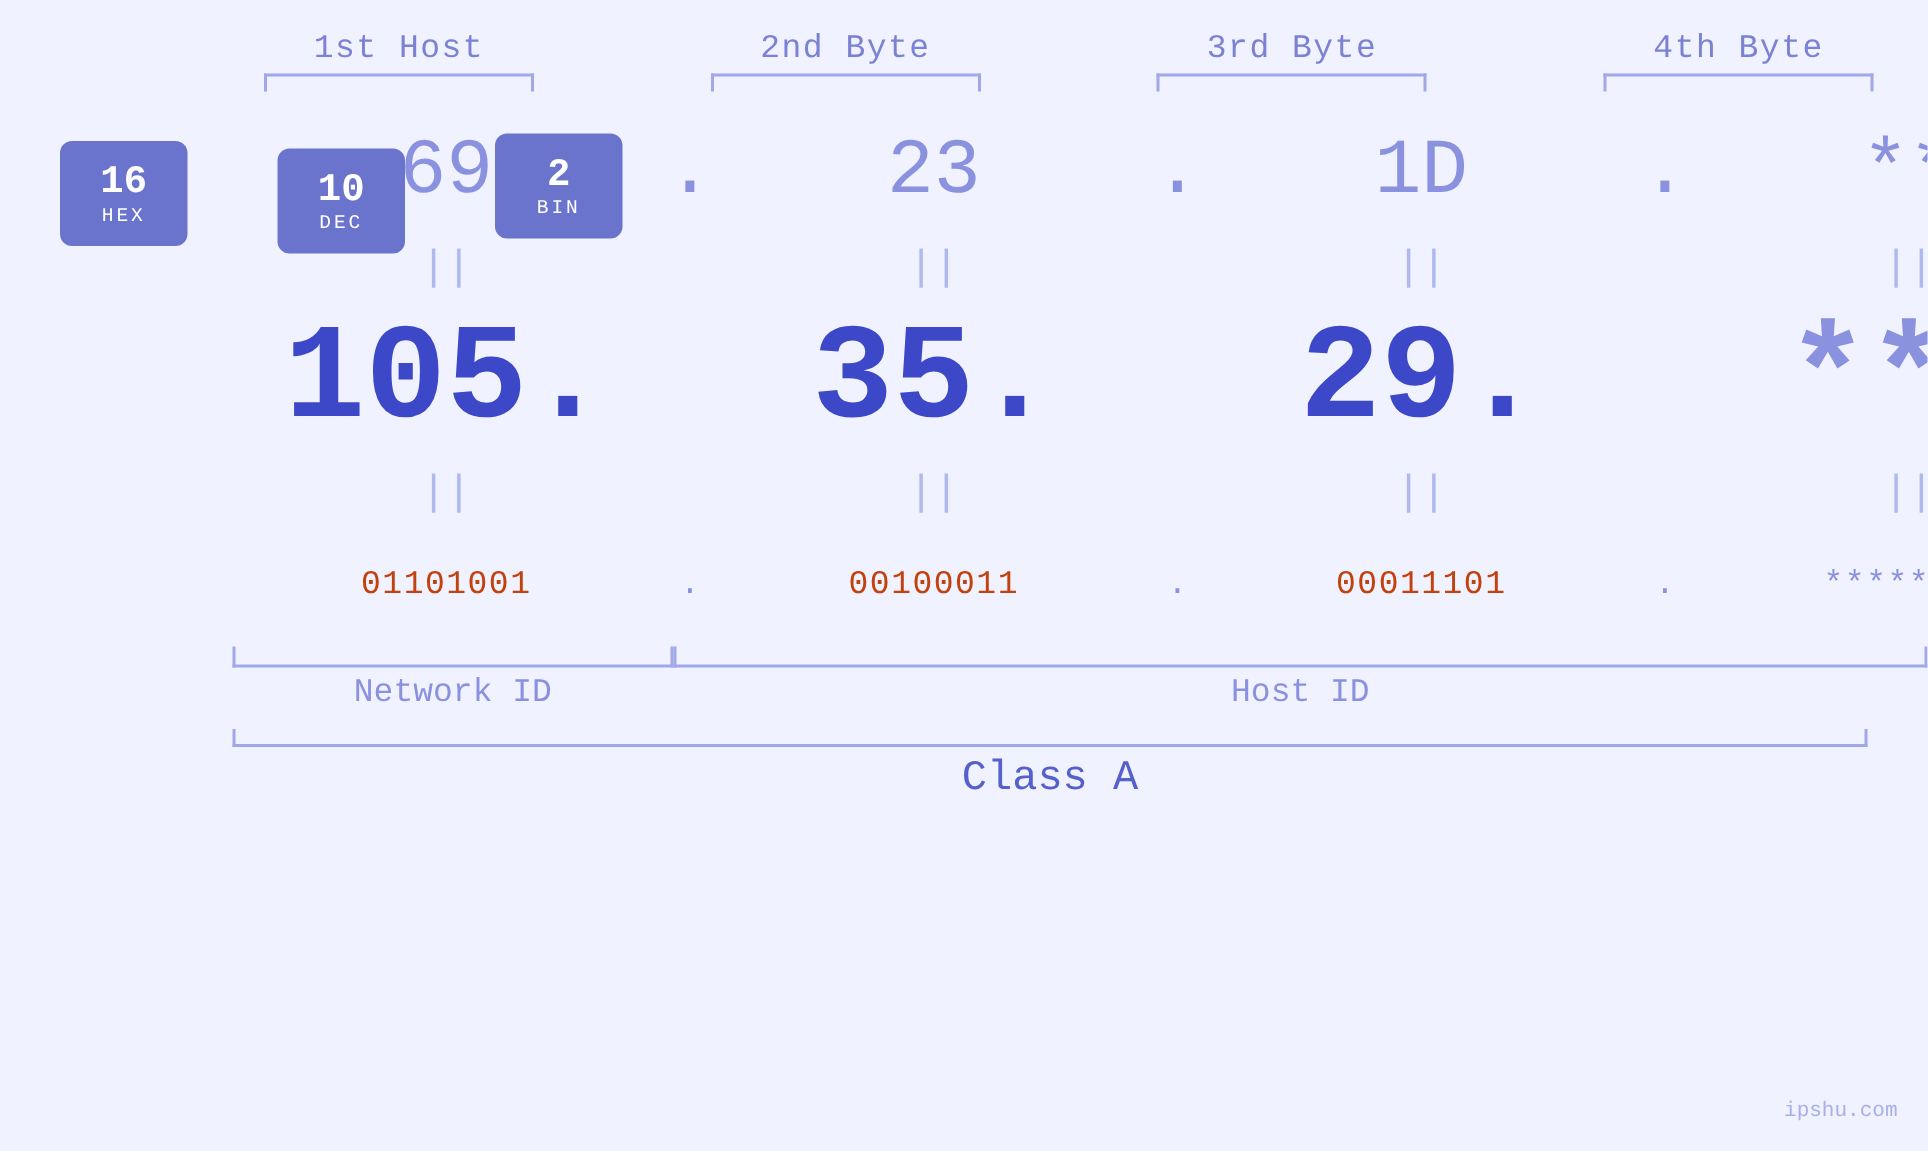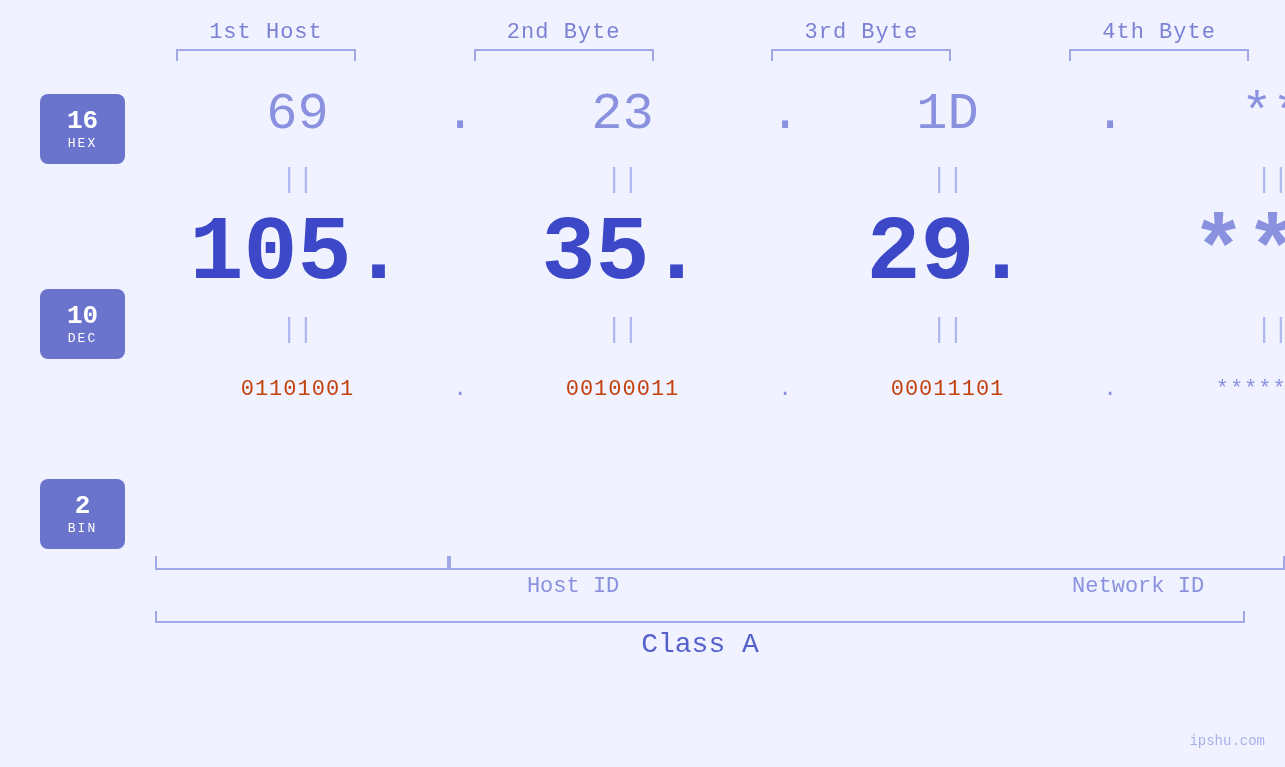--- a/index.html
+++ b/index.html
@@ -60,21 +60,21 @@
       width: 180px;
       height: 12px;
       border-top: 2px solid #a0a8e8;
       border-left: 2px solid #a0a8e8;
       border-right: 2px solid #a0a8e8;
     }
 
     
     .base-labels {
       display: flex;
-      flex-direction: column;
+      flex-direction: row;
       gap: 30px;
       padding-top: 15px;
       width: 120px;
       flex-shrink: 0;
     }
 
     .base-badge {
       width: 85px;
       height: 70px;
       background-color: #6b74cc;
@@ -345,22 +345,22 @@
   </div>
 
   <div style="display:flex; width:100%; padding-left:155px; margin-top:2px;">
 
     <div style="width:325px; height:14px; border-bottom:2px solid #a0a8e8; border-left:2px solid #a0a8e8; border-right:2px solid #a0a8e8;"></div>
 
     <div style="width:925px; height:14px; border-bottom:2px solid #a0a8e8; border-left:2px solid #a0a8e8; border-right:2px solid #a0a8e8;"></div>
   </div>
 
   <div style="display:flex; width:100%; padding-left:155px; margin-top:4px;">
+    <div style="width:325px; text-align:center; color:#8a92e0; font-size:22px; font-family:'Courier New',Courier,monospace;">Network ID</div>
     <div style="width:925px; text-align:center; color:#8a92e0; font-size:22px; font-family:'Courier New',Courier,monospace;">Host ID</div>
-    <div style="width:325px; text-align:center; color:#8a92e0; font-size:22px; font-family:'Courier New',Courier,monospace;">Network ID</div>
   </div>
 
   <div style="display:flex; width:100%; padding-left:155px; margin-top:12px;">
     <div style="width:1090px; height:12px; border-bottom:2px solid #a0a8e8; border-left:2px solid #a0a8e8; border-right:2px solid #a0a8e8;"></div>
   </div>
 
   <div style="display:flex; width:100%; padding-left:155px; margin-top:6px;">
     <div style="width:1090px; text-align:center; color:#5560cc; font-size:28px; font-family:'Courier New',Courier,monospace;">Class A</div>
   </div>
 

